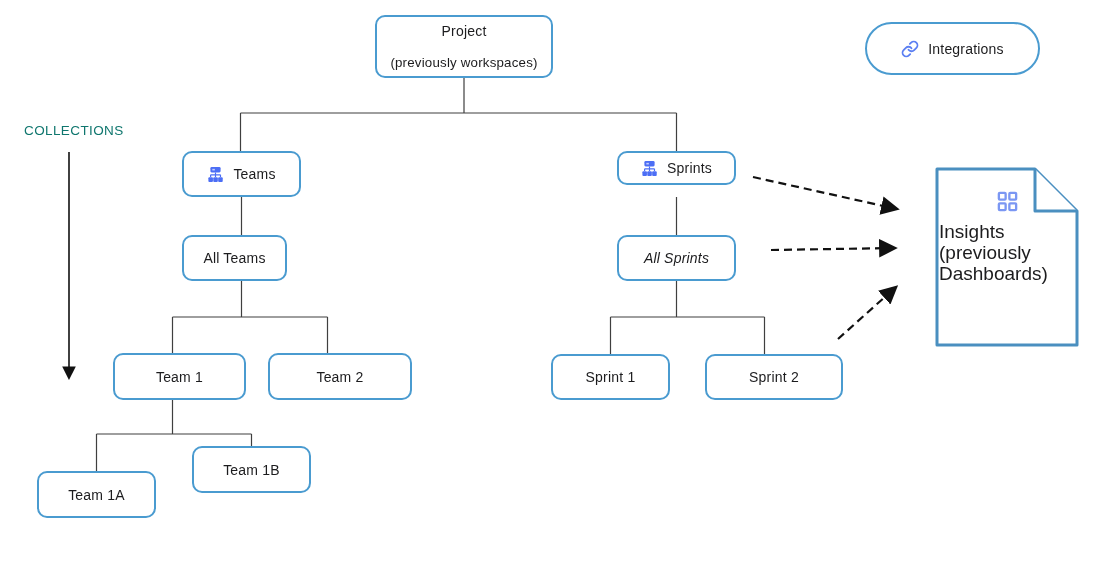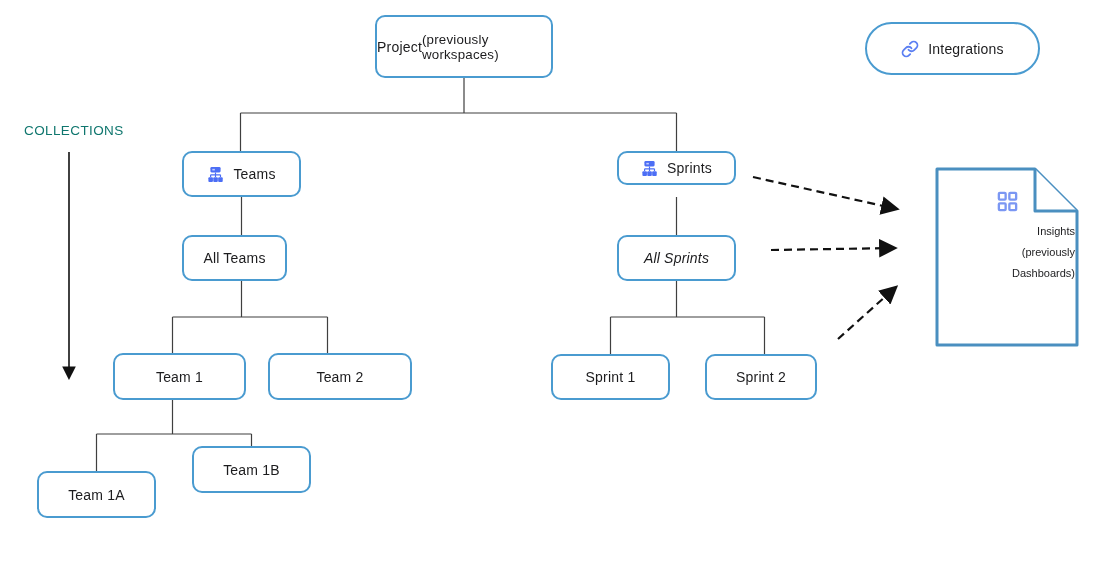--- a/index.html
+++ b/index.html
@@ -7,31 +7,31 @@
     position:relative; width:1099px; height:570px; background:#ffffff;
     font-family:"Liberation Sans", sans-serif; color:#1c1c1e; overflow:hidden;
   }
   .lines-layer { position:absolute; left:0; top:0; z-index:1; }
   .node {
     position:absolute; box-sizing:border-box; z-index:2; background:#ffffff;
     border:2px solid #4a9bd0; border-radius:10px;
     display:flex; align-items:center; justify-content:center; gap:9px;
     font-size:14px; color:#1c1c1e; letter-spacing:.2px;
   }
-  .node.two-line { flex-direction:row; gap:0; }
+  .node.two-line { flex-direction:column; gap:16px; }
   .node .sub { font-size:13.3px; }
   .pill { border-radius:27px; }
   .icon { display:flex; align-items:center; justify-content:center; }
   .collections-label {
     position:absolute; left:24px; top:123px; z-index:2;
     font-size:13.5px; letter-spacing:.4px; color:#0f766e;
   }
   .insights-content {
     position:absolute; left:939px; top:191px; width:136px; z-index:2;
-    text-align:right; font-size:11px; line-height:21px; color:#1c1c1e;
+    text-align:left; font-size:19px; line-height:21px; color:#1c1c1e;
   }
   .insights-content .icon { margin:0 auto 9px auto; width:22px; }
 </style>
 </head>
 <body>
 
 <div class="canvas">
 
   <svg class="lines-layer" width="1099" height="570" viewBox="0 0 1099 570">
     <defs>
@@ -116,21 +116,21 @@
     <span>Sprints</span>
   </div>
 
   <div class="node" style="left:617px; top:235px; width:119px; height:46px;font-style:italic;">
     <span>All Sprints</span>
   </div>
 
   <div class="node" style="left:551px; top:354px; width:119px; height:46px;">
     <span>Sprint 1</span>
   </div>
-  <div class="node" style="left:705px; top:354px; width:112px; height:46px;">
+  <div class="node" style="left:705px; top:354px; width:138px; height:46px;">
     <span>Sprint 2</span>
   </div>
 
   <div class="node pill" style="left:865px; top:22px; width:175px; height:53px;">
     <span class="icon">
       <svg width="18" height="18" viewBox="0 0 24 24" fill="none" stroke="#5b7ff2" stroke-width="2.4" stroke-linecap="round" stroke-linejoin="round">
         <path d="M10 13a5 5 0 0 0 7.54.54l3-3a5 5 0 0 0-7.07-7.07l-1.72 1.71"></path>
         <path d="M14 11a5 5 0 0 0-7.54-.54l-3 3a5 5 0 0 0 7.07 7.07l1.71-1.71"></path>
       </svg>
     </span>

